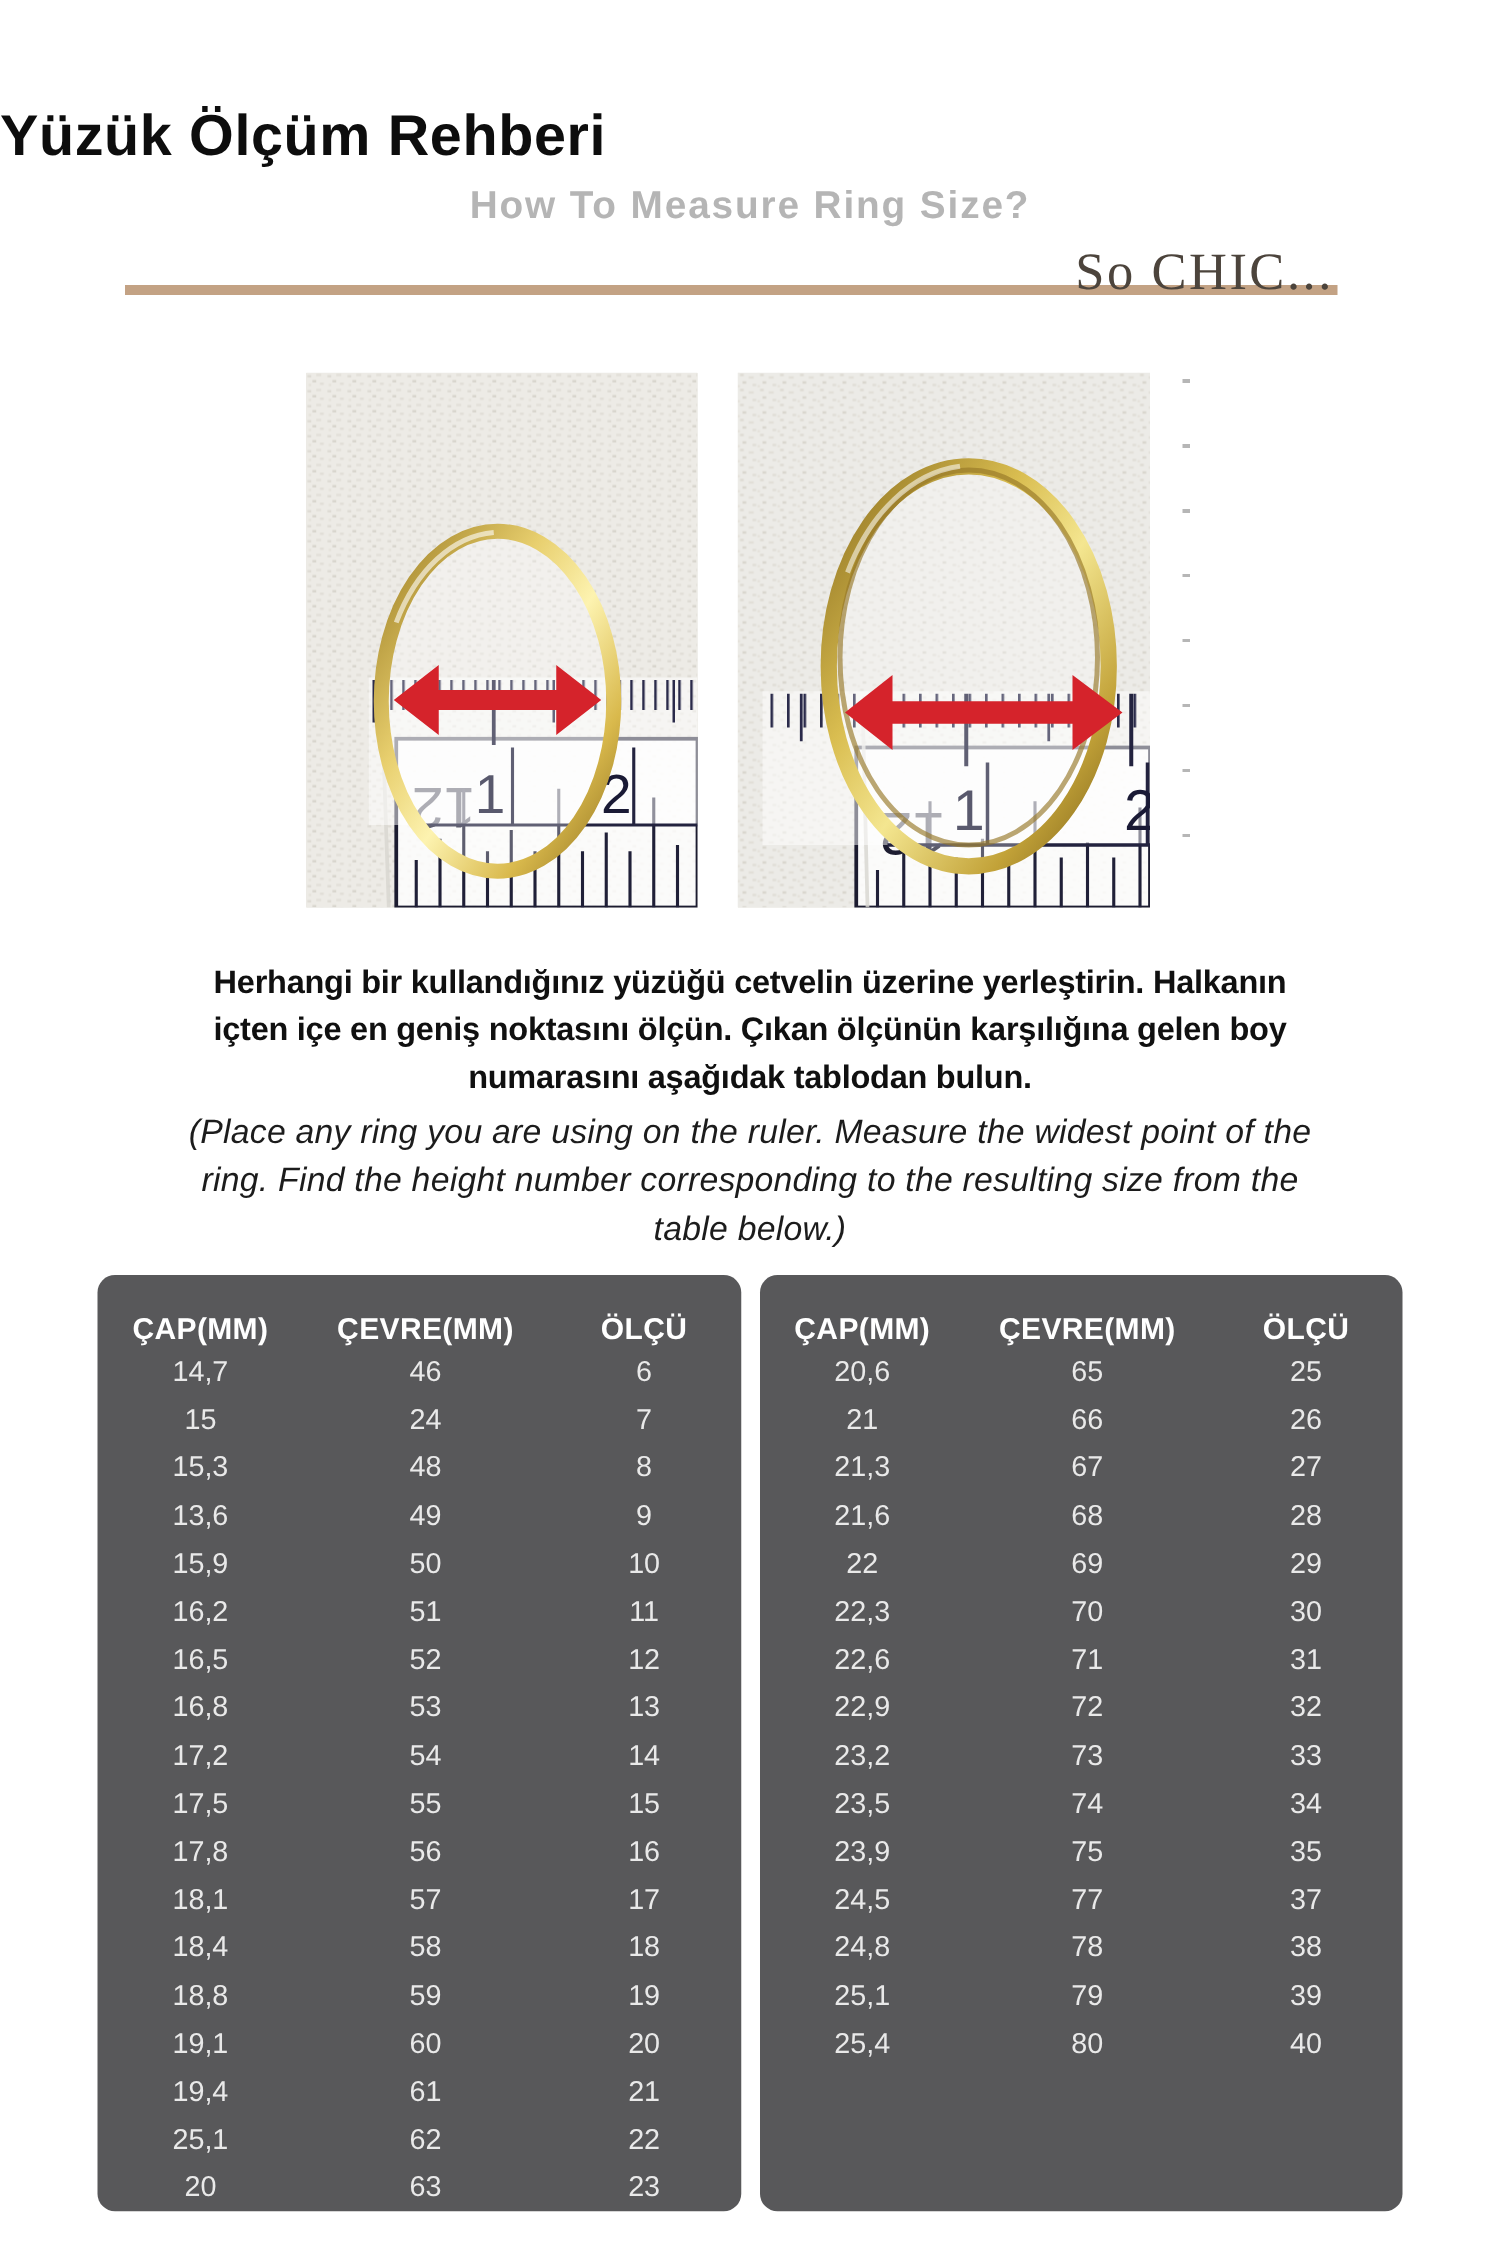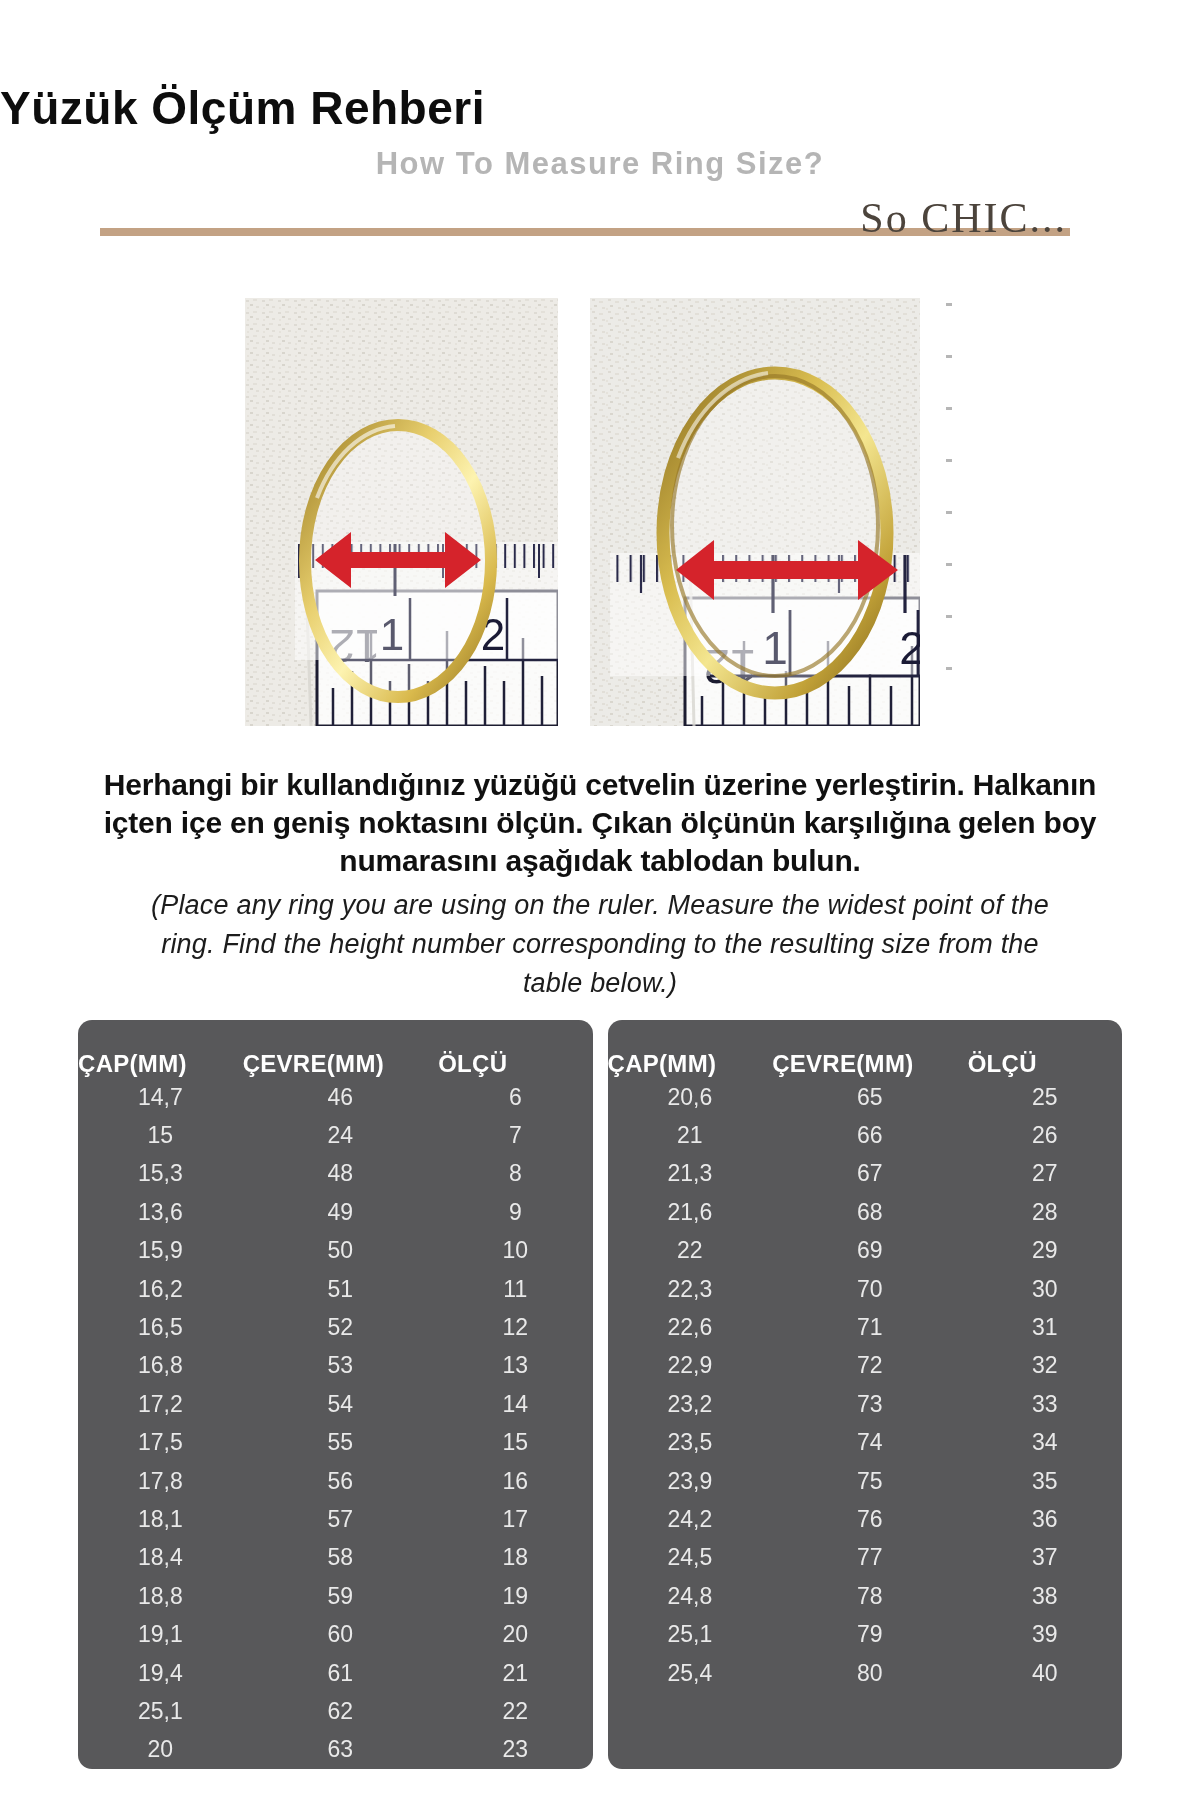--- a/index.html
+++ b/index.html
@@ -32,37 +32,37 @@
   .photo{position:absolute;top:62px;box-shadow:0 0 0 1px #e3e1dc inset;}
   .photo.left{left:245px;}
   .photo.right{left:590px;}
   .dotted-line{
     position:absolute;left:946px;top:67px;width:6px;height:378px;
     background:repeating-linear-gradient(to bottom,#b6b6b6 0 3px,transparent 3px 52px);
   }
   
   .instructions-tr{margin-top:40px;text-align:center;}
   .instructions-tr .line{
-    font-size:30px;line-height:38px;font-weight:800;color:#101010;
+    font-size:26px;line-height:38px;font-weight:800;color:#101010;
     white-space:nowrap;letter-spacing:-.2px;
   }
   .instructions-en{margin-top:6px;text-align:center;}
   .instructions-en .line{
     font-size:27px;line-height:39px;font-style:italic;color:#1c1c1c;
     white-space:nowrap;letter-spacing:.2px;
   }
   
   .tables{display:flex;gap:15px;margin:17px 78px 0 78px;}
   .size-table{
     flex:1;background:var(--table-bg,#58585a);border-radius:14px;
     color:#ececec;overflow:hidden;
   }
   .thead{display:flex;padding-top:13px;height:45px;align-items:center;}
   .thead .th{
-    font-size:24px;font-weight:700;color:#ffffff;text-align:left;letter-spacing:.3px;margin-top:16px;
+    font-size:24px;font-weight:700;color:#ffffff;text-align:center;letter-spacing:.3px;margin-top:16px;
   }
   .tbody .tr{display:flex;height:38.4px;align-items:center;}
   .tbody .td{font-size:23px;text-align:center;color:#e9e9e9;}
   .c1{width:32%;} .c2{width:38%;} .c3{width:30%;}
 </style>
 </head>
 <body>
 
 <h1 class="page-title">Yüzük Ölçüm Rehberi</h1>
 <div class="page-subtitle">How To Measure Ring Size?</div>
@@ -330,25 +330,20 @@
           <div class="td c1">23,5</div>
           <div class="td c2">74</div>
           <div class="td c3">34</div>
         </div>
         <div class="tr">
           <div class="td c1">23,9</div>
           <div class="td c2">75</div>
           <div class="td c3">35</div>
         </div>
         <div class="tr">
-          <div class="td c1">24,2</div>
-          <div class="td c2">76</div>
-          <div class="td c3">36</div>
-        </div>
-        <div class="tr">
           <div class="td c1">24,5</div>
           <div class="td c2">77</div>
           <div class="td c3">37</div>
         </div>
         <div class="tr">
           <div class="td c1">24,8</div>
           <div class="td c2">78</div>
           <div class="td c3">38</div>
         </div>
         <div class="tr">

